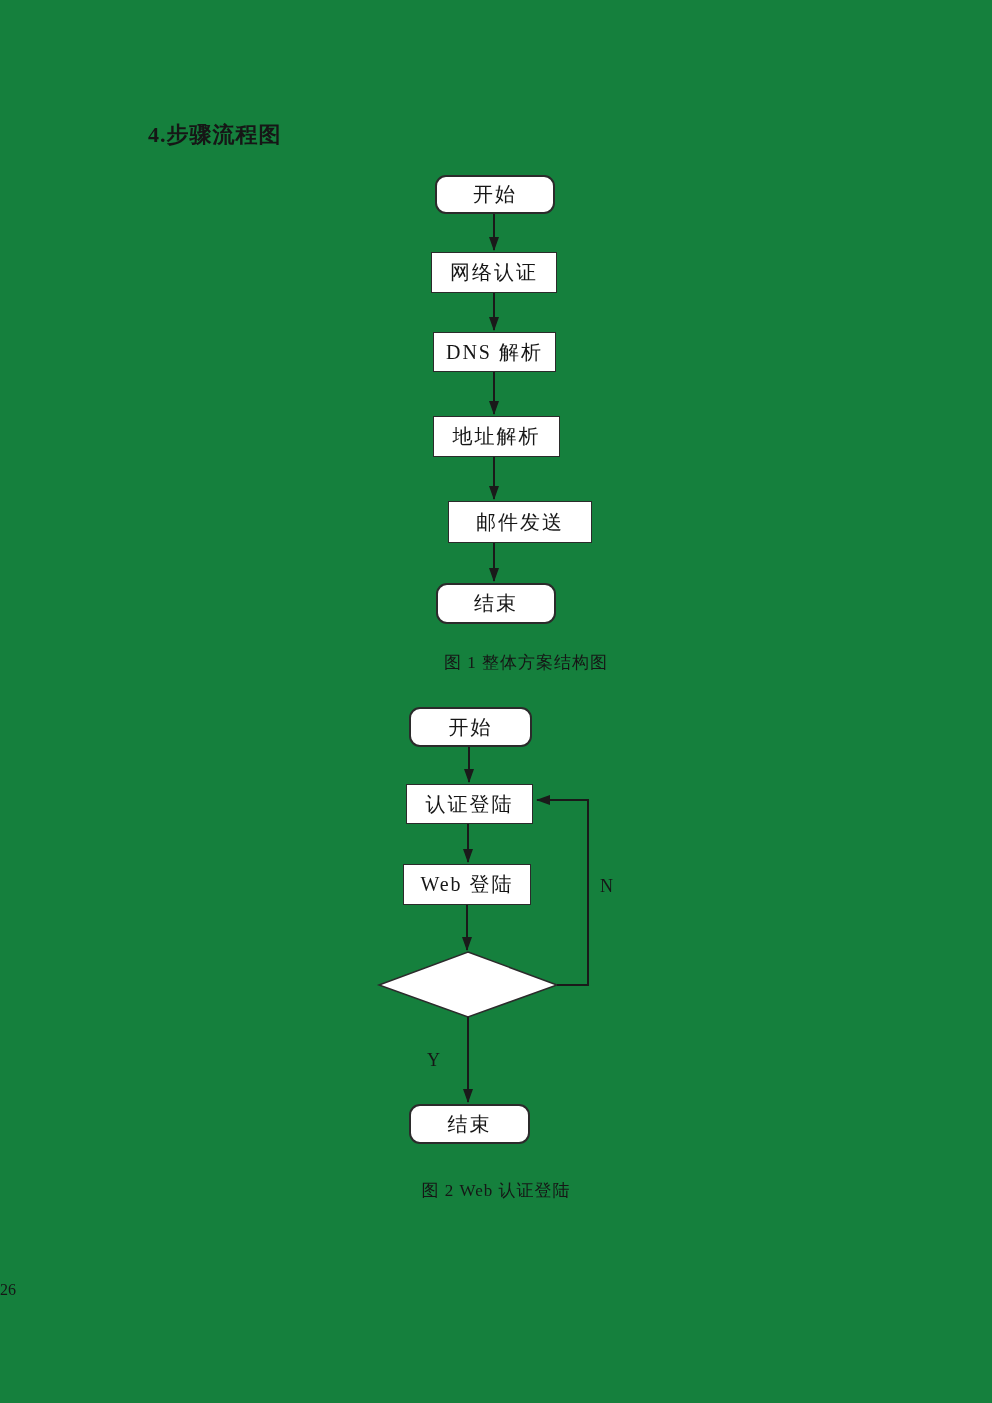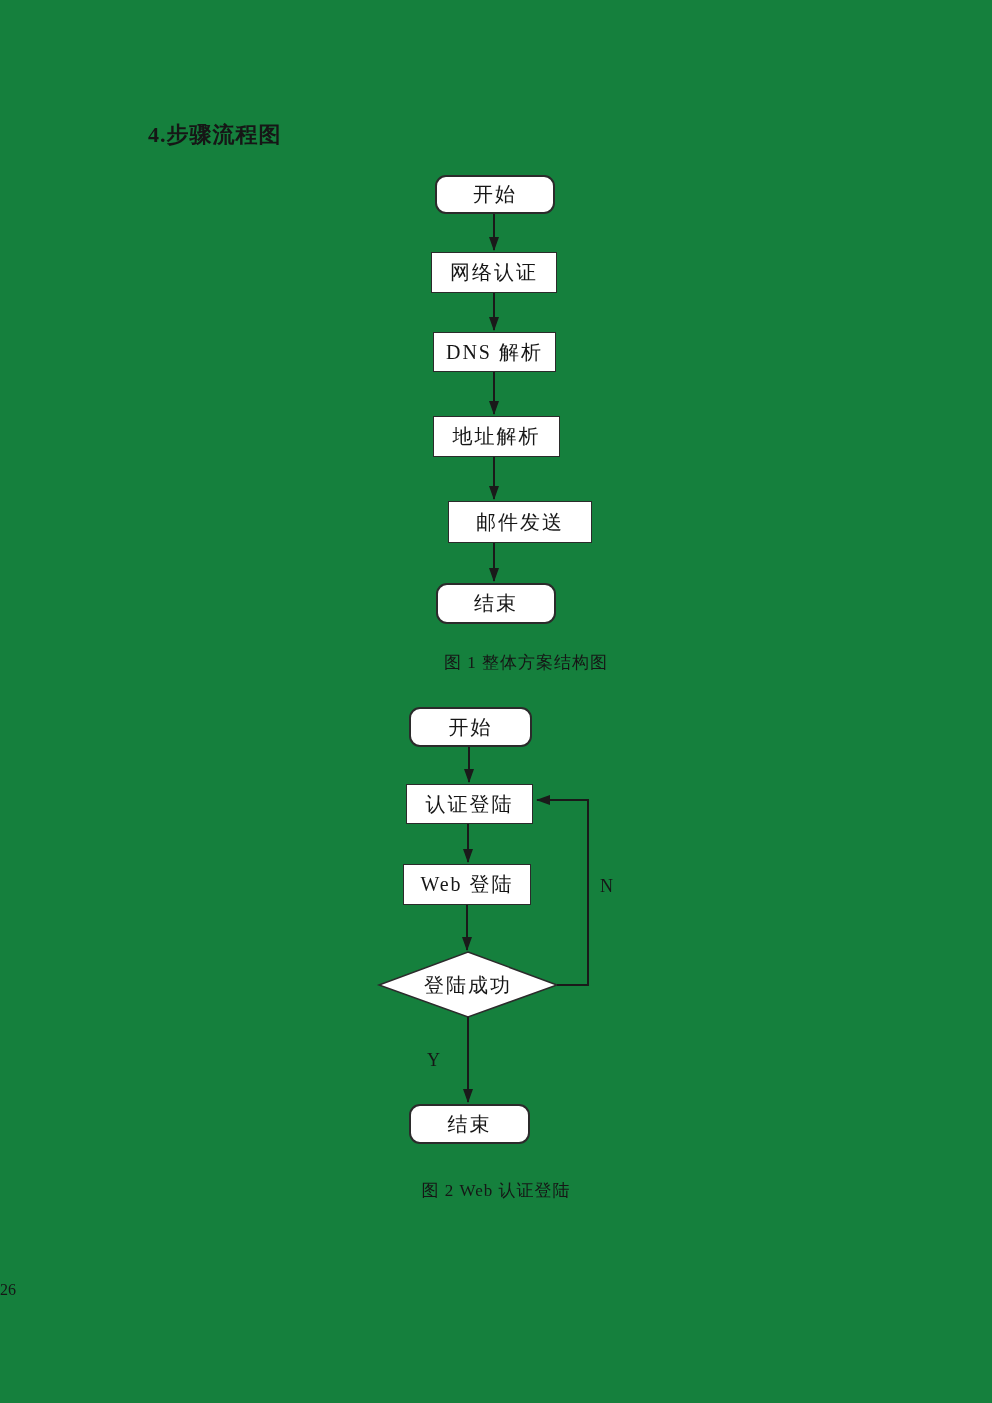--- a/index.html
+++ b/index.html
@@ -106,21 +106,20 @@
   <div class="node" style="left:433px; top:332px; width:123px; height:40px;">DNS 解析</div>
   <div class="node" style="left:433px; top:416px; width:127px; height:41px;">地址解析</div>
   <div class="node" style="left:448px; top:501px; width:144px; height:42px;">邮件发送</div>
   <div class="node rounded" style="left:436px; top:583px; width:120px; height:41px;">结束</div>
 
   <div class="caption" style="top:651px;padding-left:30px;">图 1 整体方案结构图</div>
 
   <div class="node rounded" style="left:409px; top:707px; width:123px; height:40px;">开始</div>
   <div class="node" style="left:406px; top:784px; width:127px; height:40px;">认证登陆</div>
   <div class="node" style="left:403px; top:864px; width:128px; height:41px;">Web 登陆</div>
-  <div class="diamond-label" style="left:379px; top:965px; width:178px; height:40px;">登陆成功</div>
   <div class="node rounded" style="left:409px; top:1104px; width:121px; height:40px;">结束</div>
 
   <div class="edge-label" style="left:600px; top:876px;">N</div>
   <div class="edge-label" style="left:427px; top:1050px;">Y</div>
 
   <div class="caption" style="top:1179px;">图 2 Web 认证登陆</div>
 
   <div class="pagenum">26</div>
 
 </div>

